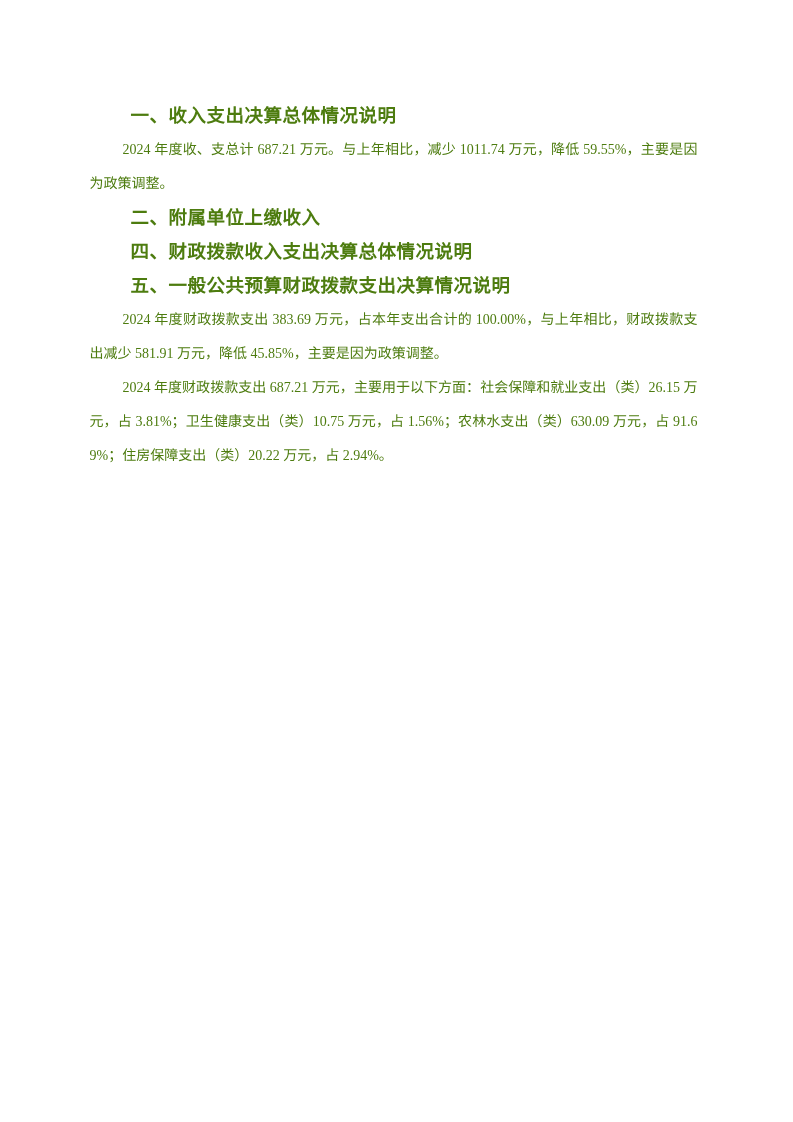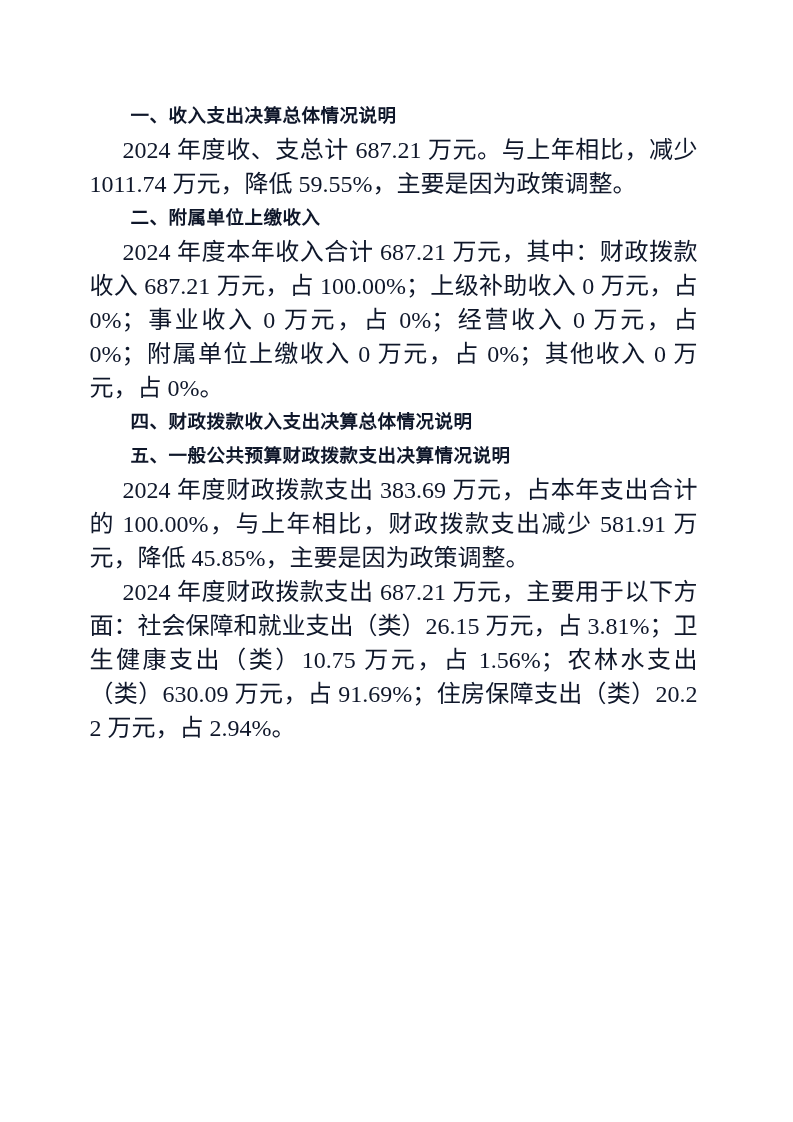--- a/index.html
+++ b/index.html
@@ -8,54 +8,53 @@
       background: #ffffff;
     }
     .page {
       position: relative;
       width: 792px;
       height: 1122px;
       margin: 0 auto;
       background: #ffffff;
       box-sizing: border-box;
       padding: 99px 95px 0 89px;
-      color: #0f172a;
+      color: #4d7c0f;
       font-family: "Liberation Serif", "DejaVu Serif", serif;
       font-size: 18.5px;
       overflow: hidden;
     }
     .doc-heading {
       margin: 0;
       font-family: "Liberation Sans", "DejaVu Sans", sans-serif;
       font-weight: bold;
       font-size: 18.5px;
       line-height: 34px;
       text-indent: 41px;
       letter-spacing: 0.5px;
       white-space: normal;
     }
     .doc-para {
       margin: 0;
-      font-size: 24px;
+      font-size: 14px;
       line-height: 34px;
       text-align: justify;
       text-indent: 33px;
       word-break: break-all;
     }
   </style>
 </head>
 <body>
 
 <div class="page">
 
   <h2 class="doc-heading">一、收入支出决算总体情况说明</h2>
   <p class="doc-para">2024 年度收、支总计 687.21 万元。与上年相比，减少 1011.74 万元，降低 59.55%，主要是因为政策调整。</p>
 
   <h2 class="doc-heading">二、附属单位上缴收入</h2>
-  <p class="doc-para">2024 年度本年收入合计 687.21 万元，其中：财政拨款收入 687.21 万元，占 100.00%；上级补助收入 0 万元，占 0%；事业收入 0 万元，占 0%；经营收入 0 万元，占 0%；附属单位上缴收入 0 万元，占 0%；其他收入 0 万元，占 0%。</p>
 
 
   <h2 class="doc-heading">四、财政拨款收入支出决算总体情况说明</h2>
 
   <h2 class="doc-heading">五、一般公共预算财政拨款支出决算情况说明</h2>
 
   <p class="doc-para">2024 年度财政拨款支出 383.69 万元，占本年支出合计的 100.00%，与上年相比，财政拨款支出减少 581.91 万元，降低 45.85%，主要是因为政策调整。</p>
 
   <p class="doc-para">2024 年度财政拨款支出 687.21 万元，主要用于以下方面：社会保障和就业支出（类）26.15 万元，占 3.81%；卫生健康支出（类）10.75 万元，占 1.56%；农林水支出（类）630.09 万元，占 91.69%；住房保障支出（类）20.22 万元，占 2.94%。</p>
 

